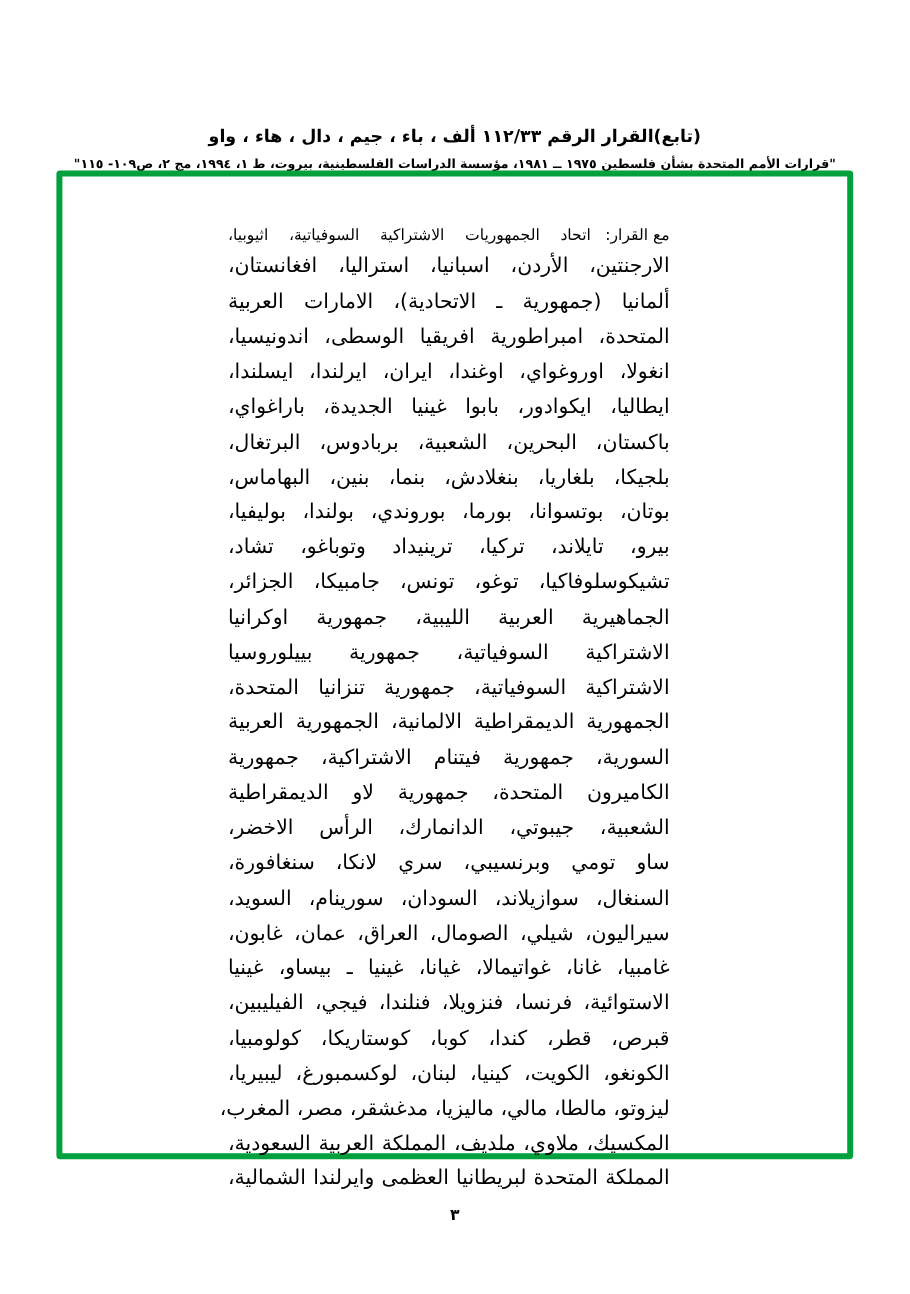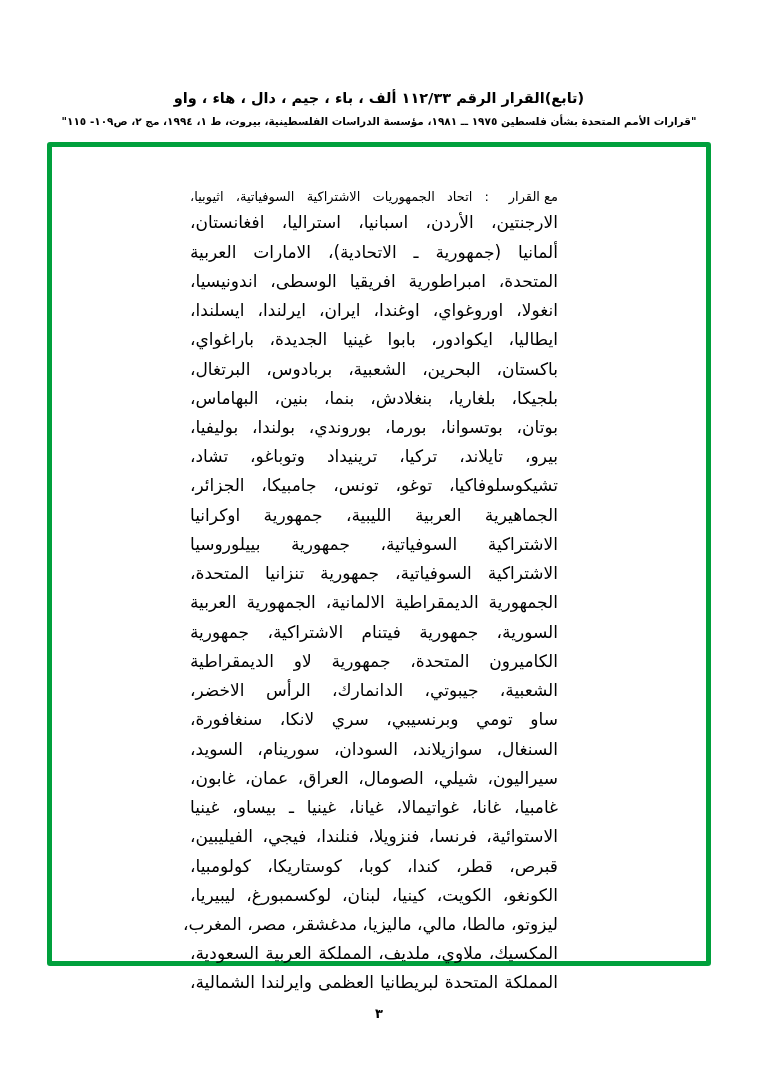--- a/index.html
+++ b/index.html
@@ -11,21 +11,21 @@
     position: relative;
     width: 758px;
     height: 1078px;
     background: #ffffff;
     font-family: "DejaVu Sans", "Liberation Sans", sans-serif;
     overflow: hidden;
     box-sizing: border-box;
   }
   .header {
     position: absolute;
-    top: 88px;
+    top: 104px;
     left: 0;
     width: 758px;
     text-align: center;
     direction: rtl;
   }
   .header .title-line {
     font-size: 14.5px;
     font-weight: bold;
     color: #000000;
     letter-spacing: 0px;
@@ -64,21 +64,21 @@
     display: flex;
     flex-direction: row;
     justify-content: flex-start;
     align-items: baseline;
     font-size: 13px;
     color: #000;
     line-height: 1.72;
   }
   .lead-label {
     white-space: nowrap;
-    margin-left: 20px;
+    margin-left: 0;
   }
   .lead-colon {
     margin-left: 12px;
   }
   .lead-first {
     flex: 1;
     text-align: justify;
     text-align-last: justify;
     margin-top: 26px;
   }

